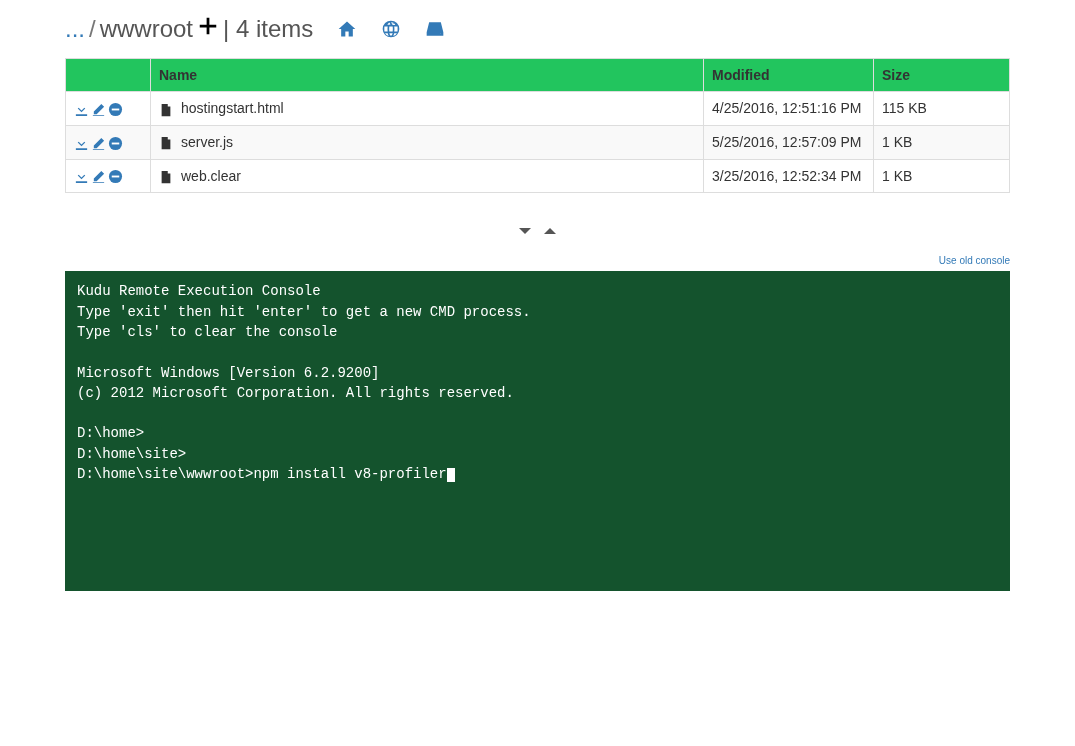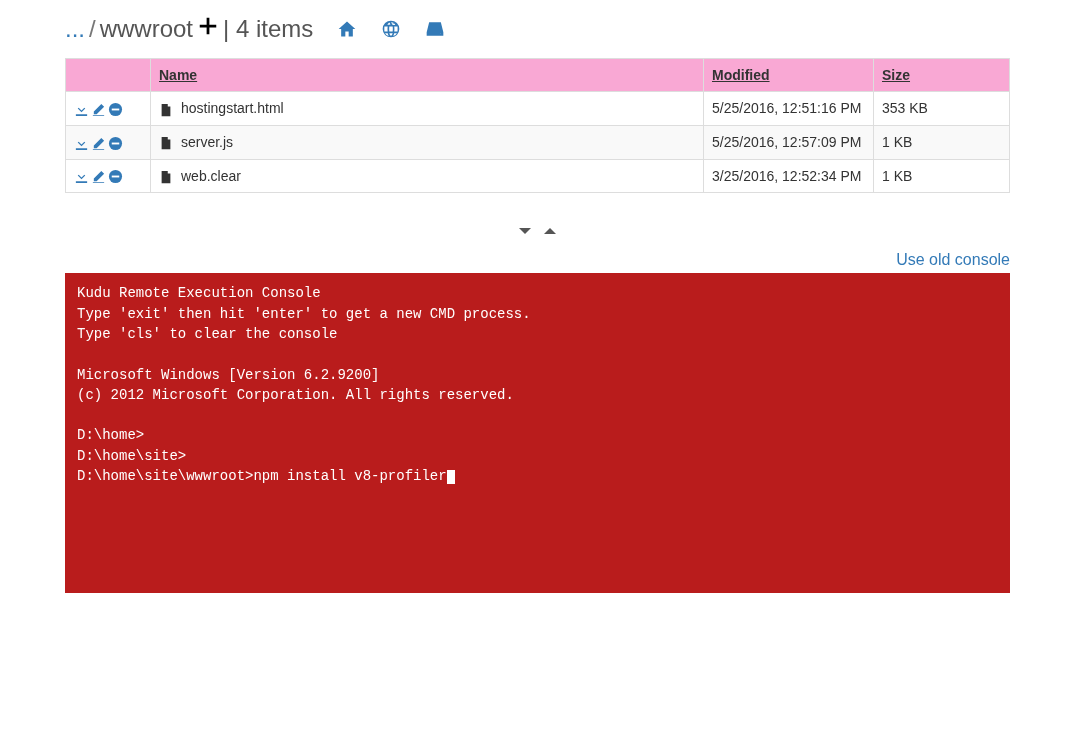--- a/index.html
+++ b/index.html
@@ -7,35 +7,35 @@
     .container { padding: 15px 65px 0 65px; }
     .breadcrumb-bar { font-size: 24px; color: #555; margin-bottom: 15px; display: flex; align-items: center; flex-wrap: wrap; gap: 4px; }
     .breadcrumb-bar .sep { color: #777; }
     .breadcrumb-bar .crumb-link { color: #337ab7; cursor: pointer; }
     .breadcrumb-bar .add-icon { color: #337ab7; cursor: pointer; font-weight: bold; }
     .breadcrumb-bar .items-text { color: #555; text-align: right; }
     .toolbar-icon { color: #337ab7; cursor: pointer; font-size: 18px; margin-left: 20px; display:inline-flex; align-items:center;}
     .toolbar-icon svg { width: 20px; height: 20px; fill: #337ab7; }
     table.file-table { width: 100%; border-collapse: collapse; margin-bottom: 30px; }
     table.file-table th, table.file-table td { border: 1px solid #ddd; padding: 8px; text-align: left; vertical-align: middle; }
-    table.file-table th { background: #f9a8d4; font-weight: 700; text-decoration: underline; }
+    table.file-table th { background: #22c55e; font-weight: 700; }
     table.file-table th:first-child { width: 85px; }
     table.file-table tbody tr:nth-child(even) { background: #f9f9f9; }
     table.file-table tbody tr:nth-child(odd) { background: #fff; }
     .actions { white-space: nowrap; }
     .action-icon { color: #337ab7; cursor: pointer; margin-right: 2px; display: inline-flex; vertical-align: middle; }
     .action-icon svg { width: 15px; height: 15px; fill: #337ab7; }
     .file-icon { color: #333; margin-right: 8px; display: inline-flex; vertical-align: middle; }
     .file-icon svg { width: 14px; height: 14px; fill: #333; }
     .folder-link { color: #337ab7; cursor: pointer; }
     .panel-collapse { text-align: center; color: #555; margin: 20px 0 5px 0; }
     .panel-collapse span { cursor: pointer; font-size: 18px; font-weight: bold; margin: 0 2px; }
     .console-link-row { text-align: right; padding: 2px 0 4px 0; }
-    .console-link { color: #337ab7; cursor: pointer; font-size: 16px;}
-    .console { background: #b91c1c; color: #fff; font-family: Consolas, "Courier New", monospace; font-size: 14px; padding: 10px 12px; min-height: 320px; white-space: pre; line-height: 1.45; }
+    .console-link { color: #337ab7; cursor: pointer; font-size: 10px;}
+    .console { background: #14532d; color: #fff; font-family: Consolas, "Courier New", monospace; font-size: 14px; padding: 10px 12px; min-height: 320px; white-space: pre; line-height: 1.45; }
     .cursor-block { display:inline-block; width:8px; height:14px; background:#fff; vertical-align: text-bottom; }
     th.col-modified { width: 170px; }
     th.col-size { width: 136px; }
   </style>
 </head>
 <body>
 
 <div class="container">
 
   <div class="breadcrumb-bar">
@@ -88,22 +88,22 @@
               <svg viewBox="0 0 16 16">
                 <circle cx="8" cy="8" r="7"></circle>
                 <rect x="4" y="7" width="8" height="2" fill="#fff"></rect>
               </svg>
             </span></td>
           <td><span class="file-icon">
               <svg viewBox="0 0 16 16">
                 <path d="M3 1h7l3 3v11H3V1zm7 0v3h3"></path>
               </svg>
             </span><span>hostingstart.html</span></td>
-          <td>5/25/2016, 12:51:16 PM</td>
-          <td>353 KB</td>
+          <td>4/25/2016, 12:51:16 PM</td>
+          <td>115 KB</td>
         </tr>
         <tr>
           <td class="actions"><span class="action-icon">
               <svg viewBox="0 0 16 16">
                 <path d="M8 1v8L5 6l-1 1 4 4 4-4-1-1-3 3V1H8zM2 13h12v2H2z"></path>
               </svg>
             </span><span class="action-icon">
               <svg viewBox="0 0 16 16">
                 <path d="M11 2l3 3-8 8H3v-3l8-8zM2 14h12v1H2z"></path>
               </svg>

